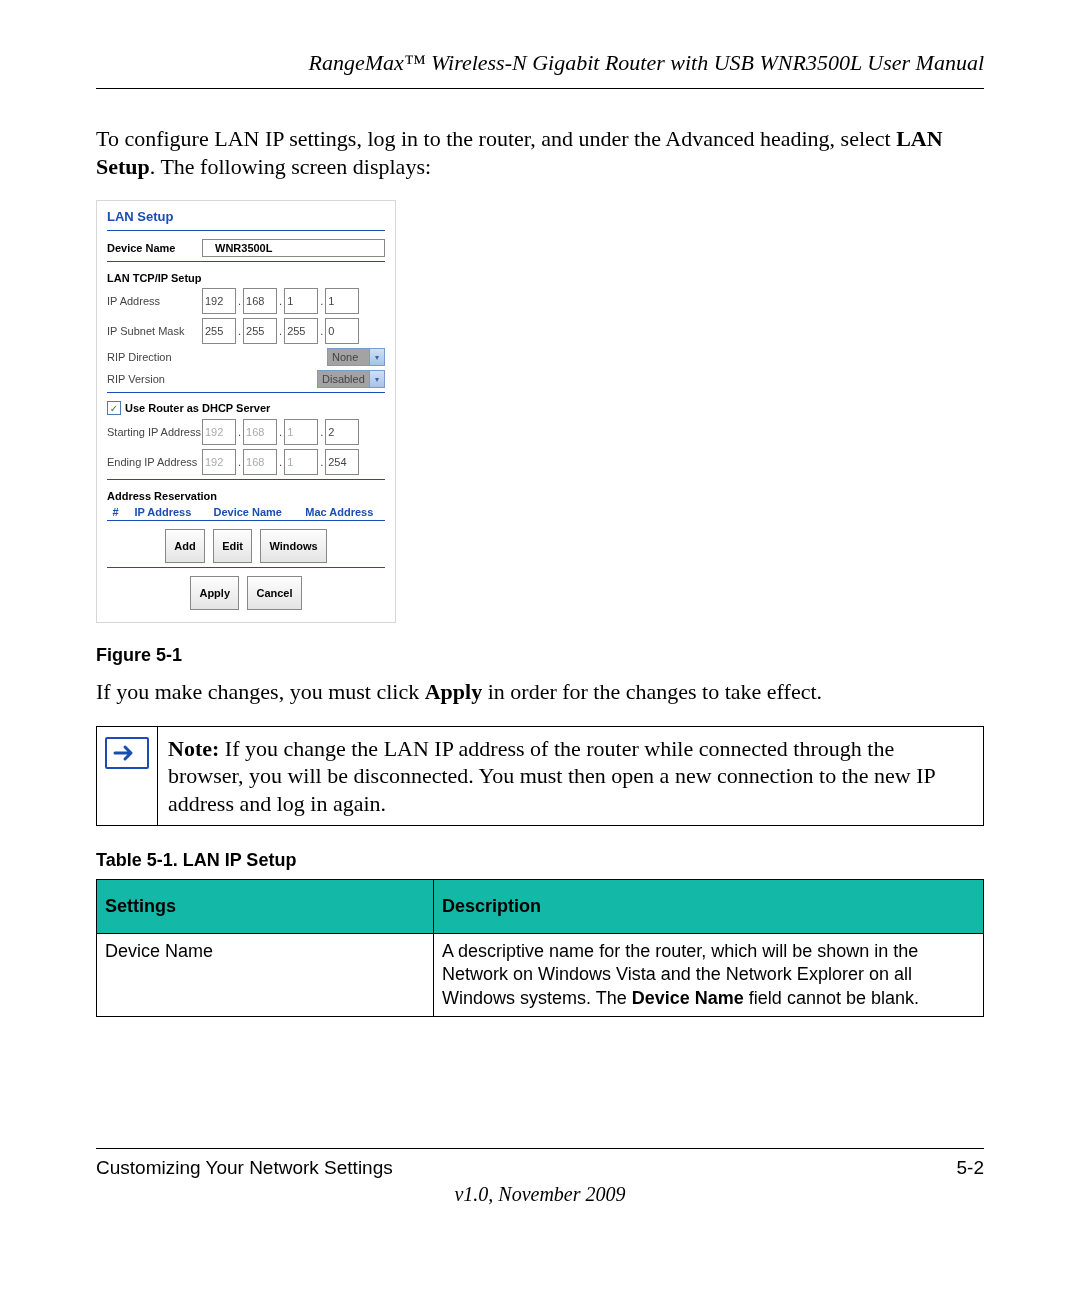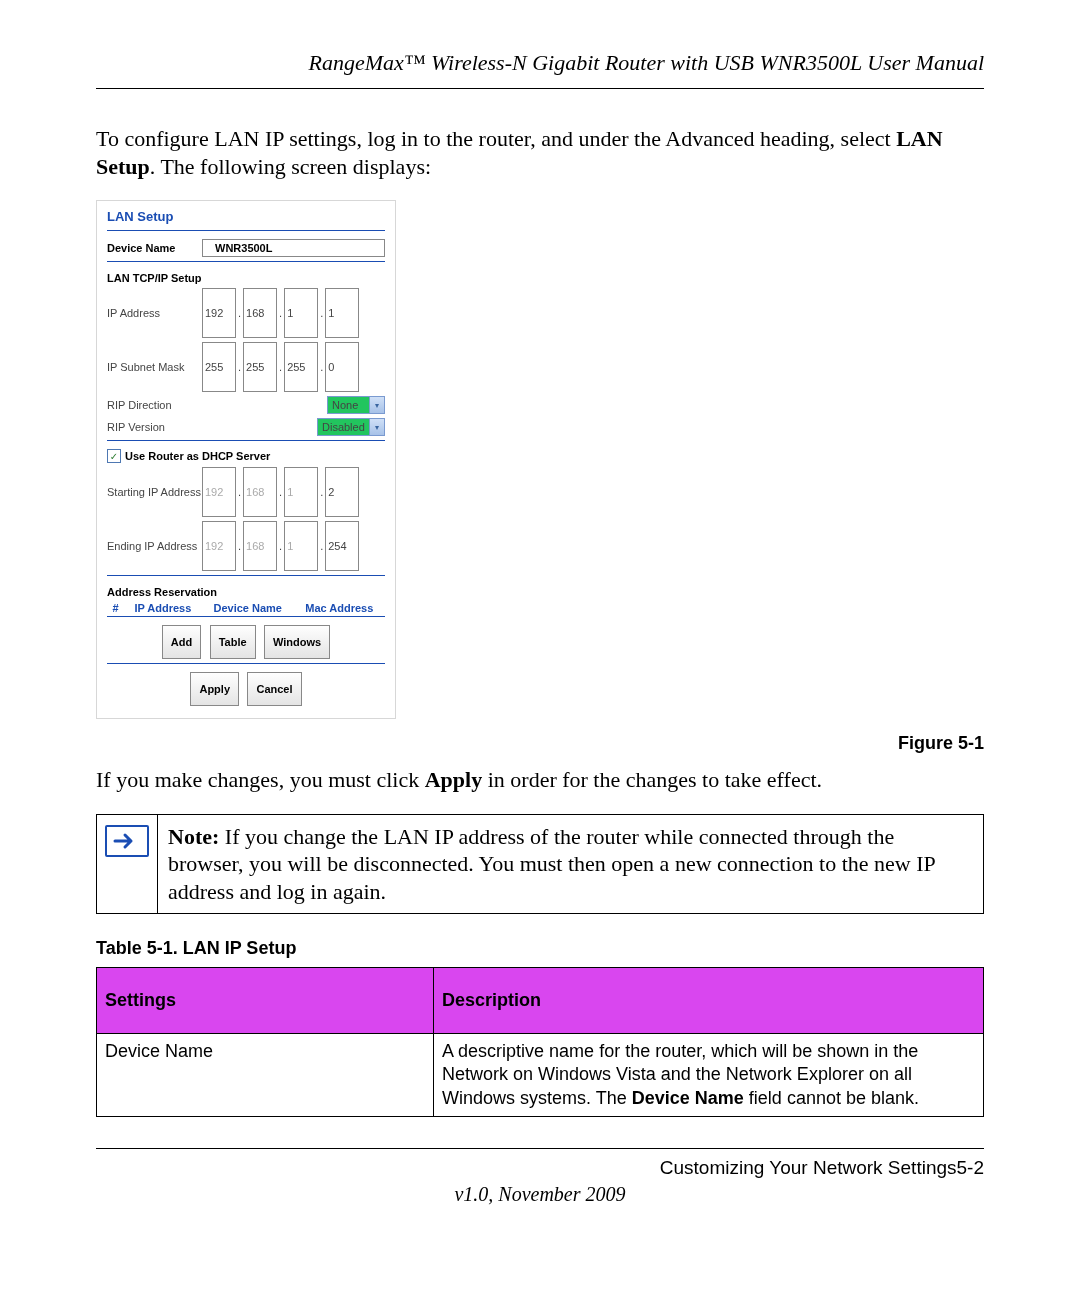--- a/index.html
+++ b/index.html
@@ -66,21 +66,21 @@
     color: #444;
   }
   .row .lbl { flex: 0 0 95px; }
   .row .lblw { flex: 0 0 95px; font-weight: bold; color:#000;}
   .octet {
     width: 28px;
     height: 16px;
     border: 1px solid #888;
     font-family: Arial, sans-serif;
     font-size: 11px;
-    padding: 16px 2px;
+    padding: 4px 2px;
     text-align: left;
     margin-right: 2px;
     background: #fff;
     color: #444;
   }
   .octet.disabled { color:#aaa; background:#fff;}
   .dot { font-size:11px; margin: 0 2px 0 0; }
   .dname {
     width: 160px;
     height: 16px;
@@ -95,21 +95,21 @@
     font-size: 11px;
     color: #000;
     margin: 10px 0 2px 0;
   }
   .dd {
     border: 1px solid #7a9ad0;
     height: 16px;
     font-size: 11px;
     display: inline-flex;
     align-items: center;
-    background: #22c55e;
+    background: #a3a3a3;
     min-width: 56px;
   }
   .dd .ddlabel { padding: 0 4px; flex: 1; text-align:left;}
   .dd .ddarrow {
     width: 14px;
     height: 100%;
     background: linear-gradient(#cfe0f7, #a7c2e8);
     border-left: 1px solid #7a9ad0;
     display: flex;
     align-items: center;
@@ -149,22 +149,21 @@
     background: linear-gradient(#fefefe,#e4e4e4);
     padding: 10px 8px;
     margin: 0 2px;
     font-weight: bold;
     cursor: pointer;
   }
   .figure-caption {
     font-family: Arial, Helvetica, sans-serif;
     font-weight: bold;
     font-size: 18px;
-    margin: 14px 0 12px 0;
-    text-align: right;
+    margin: 22px 0 12px 0;
   }
   .note-box {
     display: flex;
     border: 1px solid #000;
     margin: 16px 0 24px 0;
   }
   .note-icon-cell {
     width: 60px;
     display: flex;
     align-items: flex-start;
@@ -197,23 +196,23 @@
   }
   .lan-table {
     border-collapse: collapse;
     width: 100%;
     font-family: Arial, Helvetica, sans-serif;
     font-size: 18px;
   }
   .lan-table th {
     border: 1.5px solid #000;
     text-align: left;
-    padding: 22px 8px;
-    font-weight: bold;
-    background: #d946ef;
+    padding: 16px 8px;
+    font-weight: bold;
+    background: #14b8a6;
     margin-left: 15px;
   }
   .lan-table td {
     border: 1.5px solid #000;
     padding: 6px 8px;
     vertical-align: top;
     line-height: 1.3;
   }
   .lan-table td.setting-col { width: 38%; }
   .footer {
@@ -221,21 +220,21 @@
     left: 96px; right: 96px;
     bottom: 90px;
   }
   .footer-rule {
     border: none;
     border-top: 1px solid #000;
     margin: 0 0 8px 0;
   }
   .footer-row {
     display: flex;
-    justify-content: flex-end;
+    justify-content: space-between;
     font-family: Arial, Helvetica, sans-serif;
     font-size: 19px;
   }
   .footer-version {
     text-align: center;
     font-family: "Times New Roman", Times, serif;
     font-style: italic;
     font-size: 20px;
     margin-top: 4px;
   }
@@ -340,21 +339,21 @@
           <th>#</th>
           <th>IP Address</th>
           <th>Device Name</th>
           <th>Mac Address</th>
         </tr>
       </tbody>
         </table>
 
       <div class="btnrow">
         <button class="btn">Add</button>
-        <button class="btn">Table</button>
+        <button class="btn">Edit</button>
         <button class="btn">Windows</button>
       </div>
 
       <hr class="blue-hr">
 
       <div class="btnrow">
         <button class="btn">Apply</button>
         <button class="btn">Cancel</button>
       </div>
     </div>

